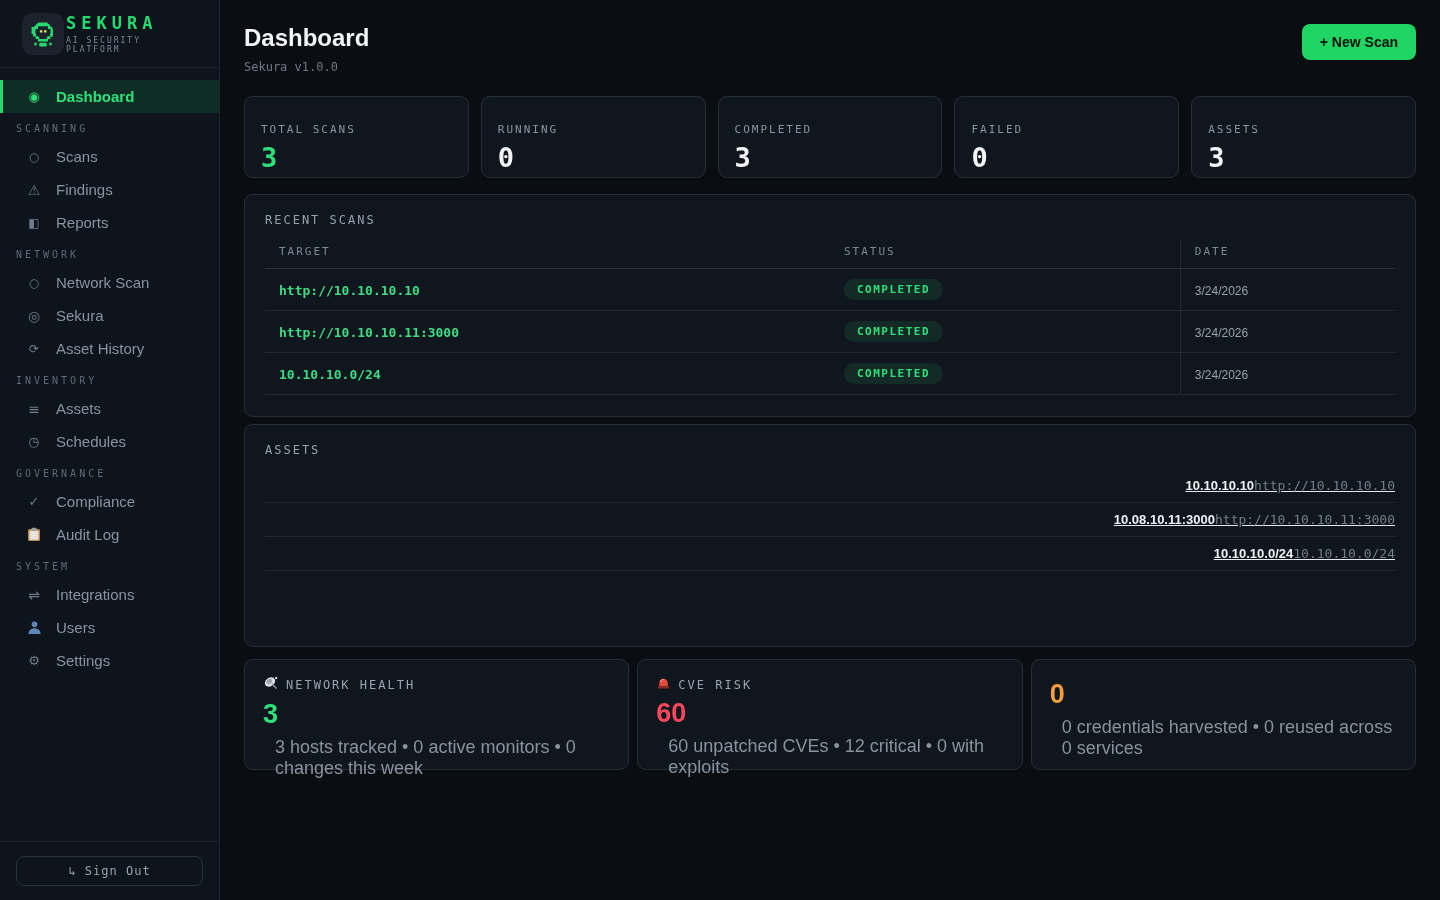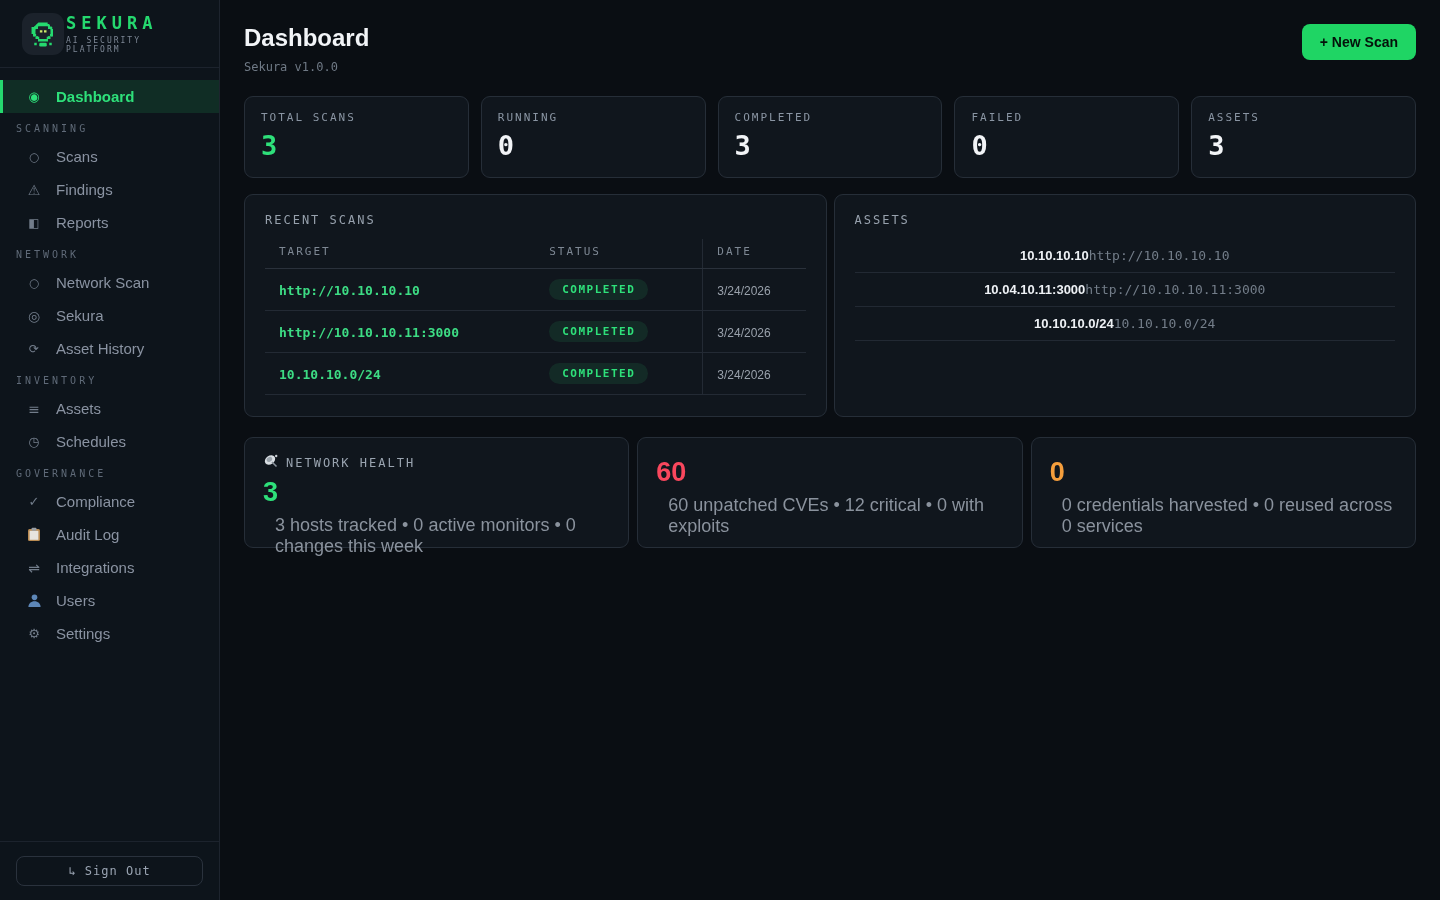--- a/index.html
+++ b/index.html
@@ -83,30 +83,30 @@
   }
 
   
   .stats-row { display:grid; grid-template-columns:repeat(5,1fr); gap:12px; margin-bottom:16px; }
   .stat-card {
     background:#10161d; border:1px solid #262e38; border-radius:9px;
     padding:14px 16px; height:82px;
   }
   .stat-label {
     font-family:"DejaVu Sans Mono","Liberation Mono",monospace;
-    font-size:11px; letter-spacing:2px; color:#8a95a3;
+    font-size:11px; letter-spacing:2px; color:#8a95a3;margin-top:12px;
   }
   .stat-value {
     font-family:"DejaVu Sans Mono","Liberation Mono",monospace;
     font-size:27px; font-weight:bold; color:#f2f4f7; margin-top:6px;
   }
   .stat-value.accent { color:#2ee07a; }
 
   
-  .panels-row { display:grid; grid-template-columns:1fr 1fr; gap:7px; margin-bottom:20px; }
+  .panels-row { display:grid; grid-template-columns:1fr; gap:7px; margin-bottom:12px; }
   .panel {
     background:#10161d; border:1px solid #262e38; border-radius:9px;
     padding:18px 20px; height:223px; overflow:hidden;
   }
   .panel-title {
     font-family:"DejaVu Sans Mono","Liberation Mono",monospace;
     font-size:12px; letter-spacing:2px; color:#97a1ad; margin-bottom:12px;
   }
   table.scans { width:100%; border-collapse:collapse; }
   table.scans th {
@@ -125,22 +125,22 @@
   }
   .status-badge {
     display:inline-block; padding:4px 13px; border-radius:999px;
     background:rgba(46,224,122,0.10); color:#2ee07a;
     font-family:"DejaVu Sans Mono","Liberation Mono",monospace;
     font-size:11px; letter-spacing:1.5px; font-weight:bold;
   }
   .scan-date { font-size:12px; color:#99a1ab; }
 
   .asset-row {
-    display:flex; justify-content:center; align-items:center;
-    padding:9px 0; border-bottom:1px solid #222933;
+    display:flex; justify-content:flex-end; align-items:center;
+    padding:9px 0; border-bottom:1px solid #222933;text-decoration:underline;
   }
   .asset-name { font-size:13px; font-weight:bold; color:#eef1f5; }
   .asset-url {
     font-family:"DejaVu Sans Mono","Liberation Mono",monospace;
     font-size:13px; color:#737d89;
   }
 
   
   .summary-row { display:grid; grid-template-columns:repeat(3,1fr); gap:8px; }
   .summary-card {
@@ -256,20 +256,21 @@
       <div class="nav-item">
         <span class="nav-icon">
           <svg class="icon-svg" width="14" height="15" viewBox="0 0 14 15">
             <rect x="1" y="2" width="12" height="12" rx="1.5" fill="#b98b52"></rect>
             <rect x="2.6" y="3.8" width="8.8" height="9" fill="#e7e4de"></rect>
             <rect x="4.5" y="0.8" width="5" height="3" rx="1" fill="#9aa0a6"></rect>
           </svg>
         </span>
         <span>Audit Log</span>
       </div>
+      <div class="nav-section-label mono">SYSTEM</div>
       <div class="nav-item">
         <span class="nav-icon">
           <span style="font-size:14px">⇌</span>
         </span>
         <span>Integrations</span>
       </div>
       <div class="nav-item">
         <span class="nav-icon">
           <svg class="icon-svg" width="15" height="15" viewBox="0 0 16 16">
             <circle cx="8" cy="4.6" r="3" fill="#5d87b8"></circle>
@@ -355,21 +356,21 @@
     </section>
 
     <section class="panel">
       <div class="panel-title">ASSETS</div>
       <div id="assets-list">
           <div class="asset-row">
             <span class="asset-name">10.10.10.10</span>
             <span class="asset-url">http://10.10.10.10</span>
           </div>
           <div class="asset-row">
-            <span class="asset-name">10.04.10.11:3000</span>
+            <span class="asset-name">10.08.10.11:3000</span>
             <span class="asset-url">http://10.10.10.11:3000</span>
           </div>
           <div class="asset-row">
             <span class="asset-name">10.10.10.0/24</span>
             <span class="asset-url">10.10.10.0/24</span>
           </div>
         </div>
     </section>
   </div>
 
@@ -381,20 +382,28 @@
               <ellipse cx="6.4" cy="6.4" rx="3" ry="2.2" transform="rotate(-35 6.4 6.4)" fill="#9aa3ab"></ellipse>
               <line x1="9" y1="9" x2="13.5" y2="13.5" stroke="#8a939c" stroke-width="1.6"></line>
               <circle cx="13.2" cy="3" r="1.2" fill="#c9ced4"></circle>
             </svg></span>
           <span class="summary-title">NETWORK HEALTH</span>
         </div>
         <div class="summary-value" style="color: rgb(46, 224, 122);">3</div>
         <div class="summary-detail">3 hosts tracked • 0 active monitors • 0 changes this week</div>
       </div>
       <div class="summary-card">
+        <div class="summary-title-row">
+          <span><svg class="icon-svg" width="15" height="15" viewBox="0 0 16 16">
+              <path d="M3.5 12V8.5a4.5 4.5 0 0 1 9 0V12z" fill="#e2483d"></path>
+              <path d="M5 7.5a3.2 3.2 0 0 1 3-2.8" stroke="#f68f85" stroke-width="1.4" fill="none"></path>
+              <rect x="2" y="12" width="12" height="2.4" rx="1" fill="#8f2d25"></rect>
+            </svg></span>
+          <span class="summary-title">CVE RISK</span>
+        </div>
         <div class="summary-value" style="color: rgb(249, 71, 93);">60</div>
         <div class="summary-detail">60 unpatched CVEs • 12 critical • 0 with exploits</div>
       </div>
       <div class="summary-card">
         <div class="summary-value" style="color: rgb(245, 158, 60);">0</div>
         <div class="summary-detail">0 credentials harvested • 0 reused across 0 services</div>
       </div>
     </div>
 </main>
 

